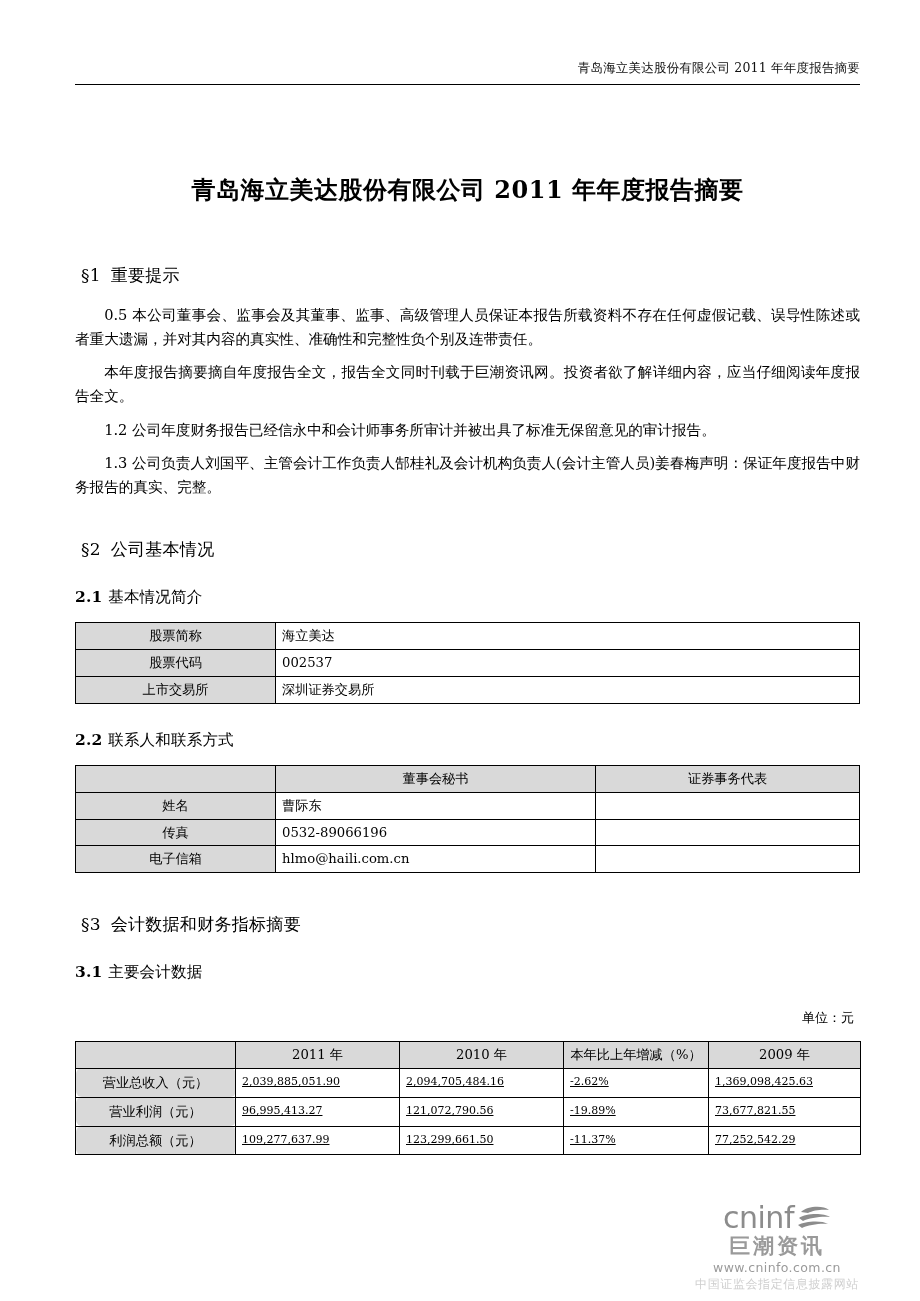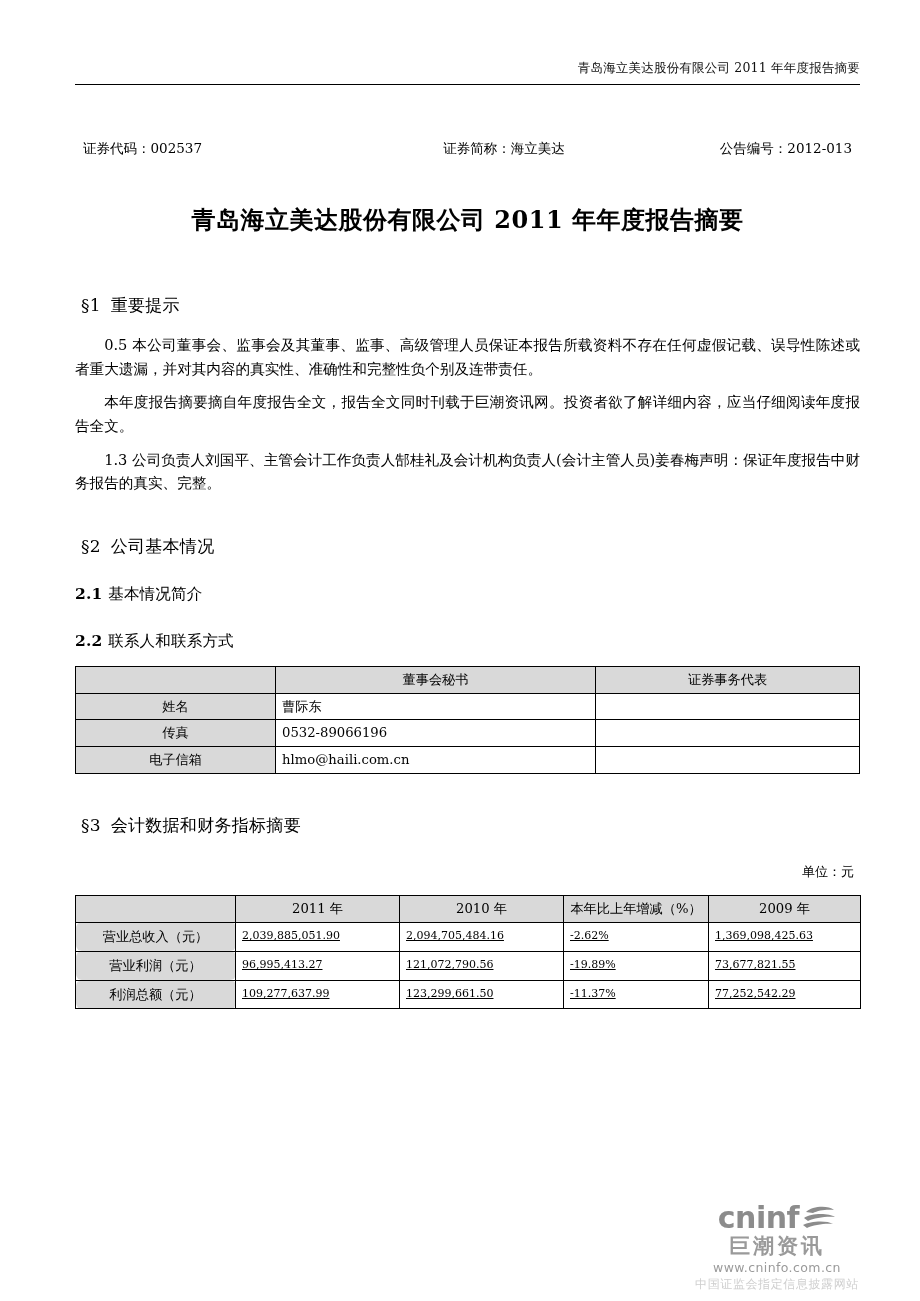--- a/index.html
+++ b/index.html
@@ -159,21 +159,21 @@
     position: absolute;
     right: 48px;
     bottom: 16px;
     width: 190px;
     text-align: center;
     user-select: none;
   }
   .logo-word {
     font-family: "DejaVu Sans", "Liberation Sans", sans-serif;
     font-size: 30px;
-    font-weight: bold;
+    font-weight: normal;
     color: #8c8c8c;
     letter-spacing: -0.5px;
     line-height: 1;
     display: flex;
     align-items: center;
     justify-content: center;
     gap: 2px;
   }
   .logo-swoosh {
     width: 34px;
@@ -210,49 +210,65 @@
 </head>
 <body>
 
 <div id="page">
 
   <div class="page-header">青岛海立美达股份有限公司 2011 年年度报告摘要</div>
   <div class="header-rule"></div>
 
   <div class="content">
 
-    <div class="code-line">
-      <span class="cl-item cl-left">证券代码：002537</span>
-      <span class="cl-item cl-mid">证券简称：海立美达</span>
-      <span class="cl-item cl-right">公告编号：2012-013</span>
-    </div>
 
     <div class="doc-title">青岛海立美达股份有限公司 2011 年年度报告摘要</div>
 
     <div class="sec-head">
       <span class="sec-sym">§1</span>
       <span>重要提示</span>
     </div>
 
     <div class="para-block">
       <div class="para indent">0.5 本公司董事会、监事会及其董事、监事、高级管理人员保证本报告所载资料不存在任何虚假记载、误导性陈述或者重大遗漏，并对其内容的真实性、准确性和完整性负个别及连带责任。</div>
       <div class="para indent">本年度报告摘要摘自年度报告全文，报告全文同时刊载于巨潮资讯网。投资者欲了解详细内容，应当仔细阅读年度报告全文。</div>
+      <div class="para indent">1.2 公司年度财务报告已经信永中和会计师事务所审计并被出具了标准无保留意见的审计报告。</div>
       <div class="para indent">1.3 公司负责人刘国平、主管会计工作负责人郜桂礼及会计机构负责人(会计主管人员)姜春梅声明：保证年度报告中财务报告的真实、完整。</div>
     </div>
 
     <div class="sec-head tight">
       <span class="sec-sym">§2</span>
       <span>公司基本情况</span>
     </div>
 
     <div class="sub-head">
       <span>2.1</span>
       <span class="sh-text">基本情况简介</span>
     </div>
 
+    <table class="doc-table tbl-basic">
+      <colgroup>
+          <col class="c1">
+          <col>
+        </colgroup>
+      <tbody>
+        <tr>
+          <td class="lbl">股票简称</td>
+          <td class="val">海立美达</td>
+        </tr>
+        <tr>
+          <td class="lbl">股票代码</td>
+          <td class="val">002537</td>
+        </tr>
+        <tr>
+          <td class="lbl">上市交易所</td>
+          <td class="val">深圳证券交易所</td>
+        </tr>
+      </tbody>
+    </table>
 
     <div class="sub-head">
       <span>2.2</span>
       <span class="sh-text">联系人和联系方式</span>
     </div>
 
     <table class="doc-table tbl-contact">
       <colgroup>
           <col class="c1">
           <col class="c2">
@@ -282,20 +298,24 @@
           <td class="blank"></td>
         </tr>
       </tbody>
     </table>
 
     <div class="sec-head tight">
       <span class="sec-sym">§3</span>
       <span>会计数据和财务指标摘要</span>
     </div>
 
+    <div class="sub-head">
+      <span>3.1</span>
+      <span class="sh-text">主要会计数据</span>
+    </div>
 
     <div class="unit-line">单位：元</div>
 
     <table class="doc-table tbl-fin">
       <colgroup>
           <col class="c1">
           <col class="c2">
           <col class="c3">
           <col class="c4">
           <col class="c5">

